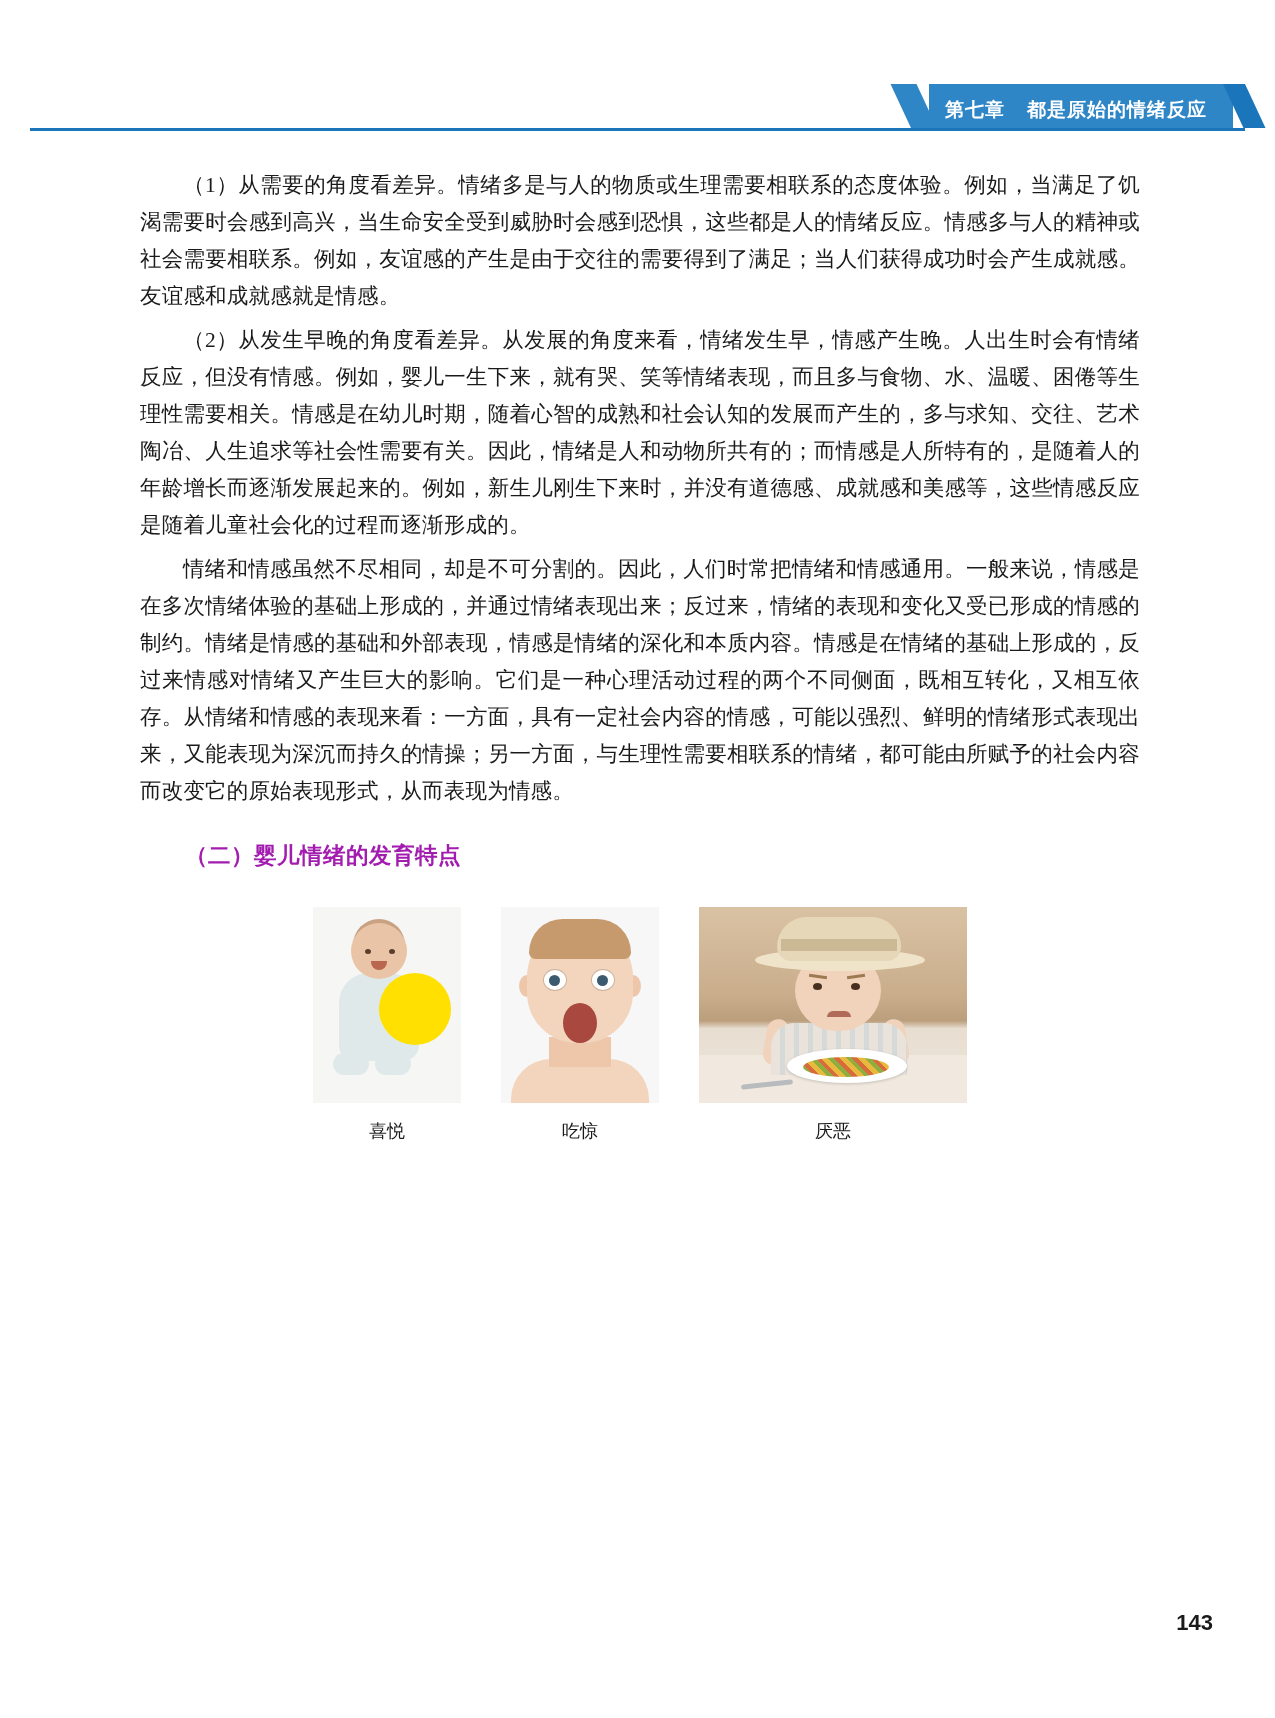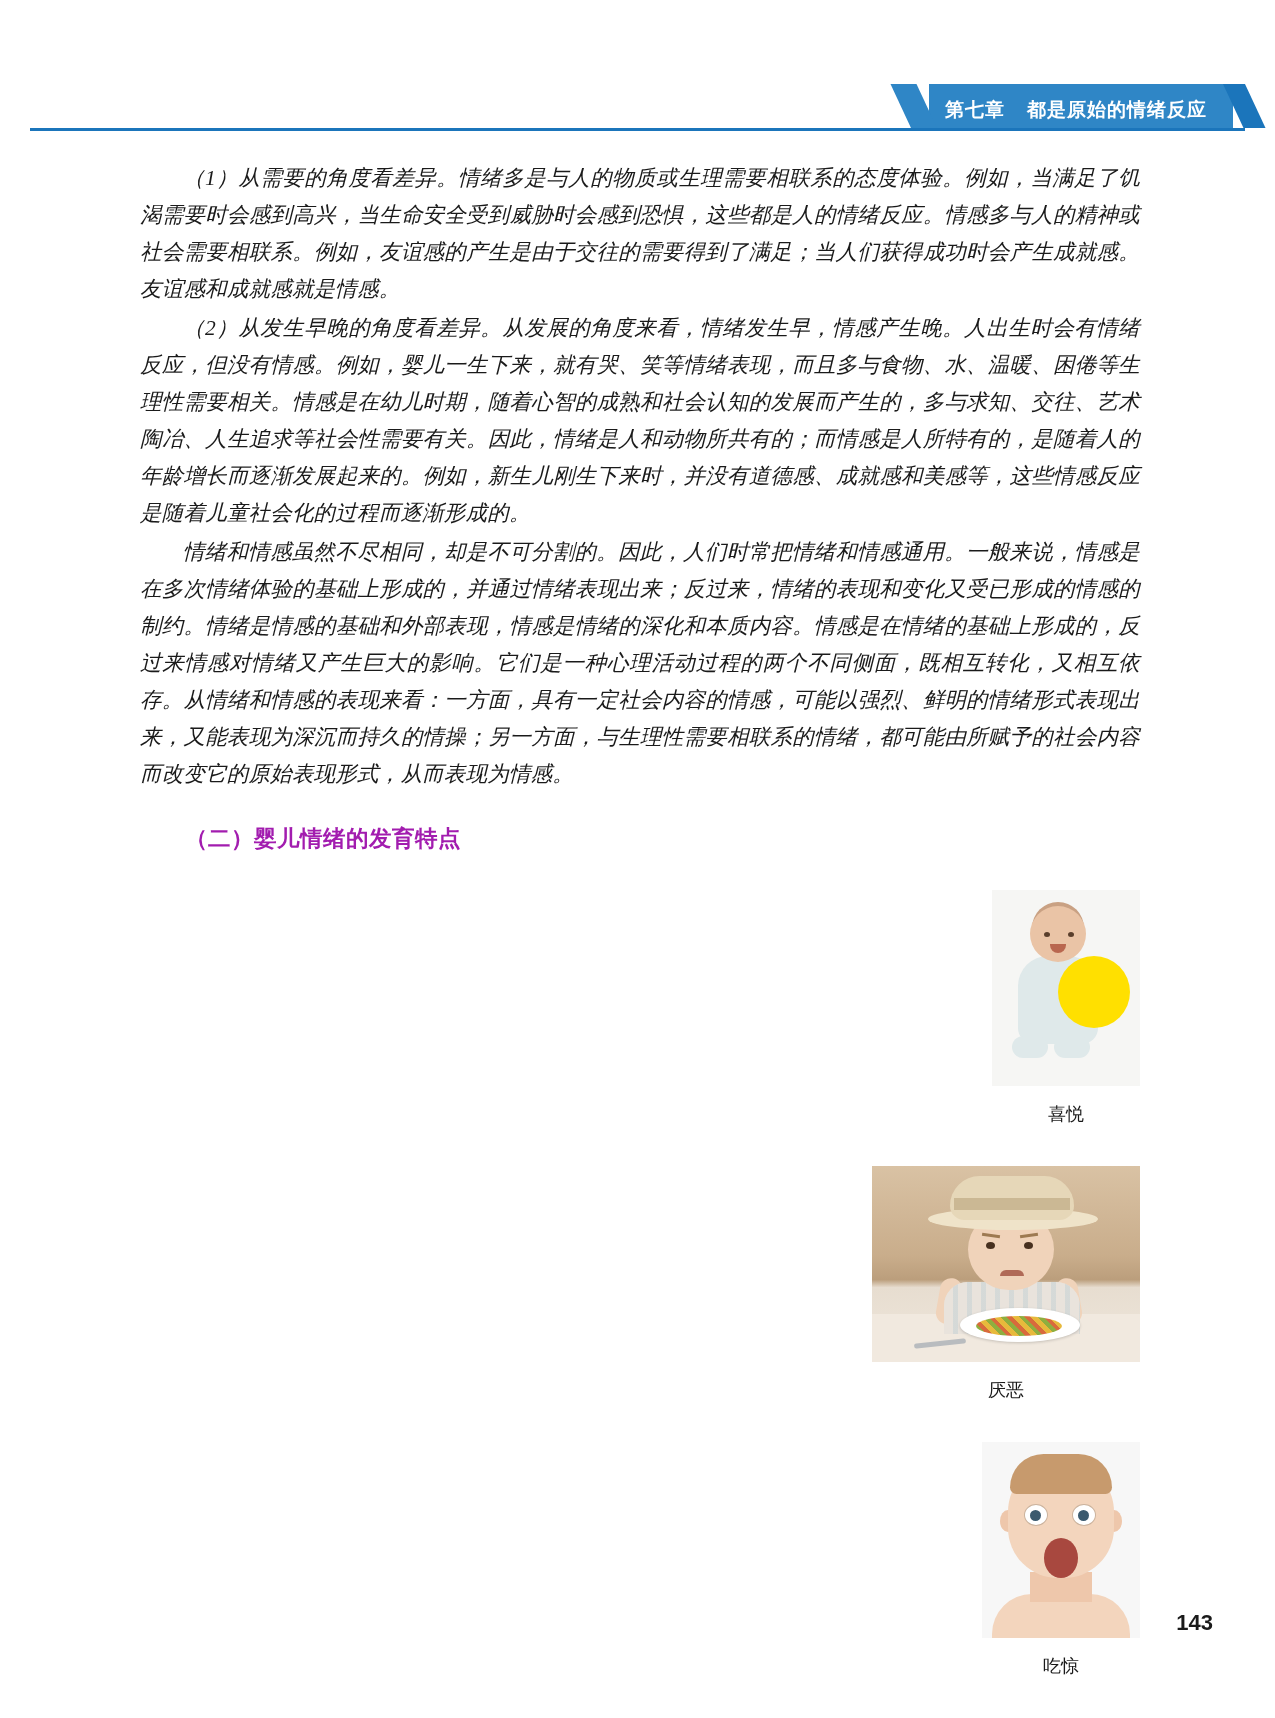--- a/index.html
+++ b/index.html
@@ -71,28 +71,27 @@
   }
 
   
   .content {
     position: absolute;
     left: 140px;
     top: 160px;
     width: 1000px;
   }
   p.body-text {
-    margin: 0 0 2px 0;
+    margin: 7px 0 2px 0;
     font-size: 21.5px;
     line-height: 37px;
     text-align: justify;
     text-justify: inter-ideograph;
     text-indent: 2em;
     letter-spacing: 0.2px;
-    font-style: italic;
   }
   h4.sub-heading {
     margin: 6px 0 2px 0;
     font-size: 21px;
     font-family: "Liberation Sans", "DejaVu Sans", sans-serif;
     font-weight: bold;
     text-indent: 2em;
     line-height: 37px;
     letter-spacing: 0.3px;
   }
@@ -108,21 +107,20 @@
 
   
   .figure-block {
     margin-top: 36px;
   }
   .figure-row {
     display: flex;
     justify-content: center;
     align-items: flex-end;
     gap: 40px;
-    flex-direction: column;
   }
   .figure-item {
     display: flex;
     flex-direction: column;
     align-items: center;
   }
   .fig-img {
     position: relative;
     overflow: hidden;
     border: 0;
@@ -457,20 +455,37 @@
           <div class="baby-leg-r"></div>
           <div class="baby-arm"></div>
           <div class="baby-hair"></div>
           <div class="baby-head"></div>
           <div class="baby-eye-l"></div>
           <div class="baby-eye-r"></div>
           <div class="baby-mouth"></div>
           <div class="yellow-dot"></div>
         </div>
         <div class="fig-caption">喜悦</div>
+      </div>
+
+      <div class="figure-item">
+        <div class="fig-img img-surprise">
+          <div class="shoulders"></div>
+          <div class="neck"></div>
+          <div class="ear-l"></div>
+          <div class="ear-r"></div>
+          <div class="head"></div>
+          <div class="hair"></div>
+          <div class="eye-l"></div>
+          <div class="eye-r"></div>
+          <div class="pupil-l"></div>
+          <div class="pupil-r"></div>
+          <div class="mouth"></div>
+        </div>
+        <div class="fig-caption">吃惊</div>
       </div>
 
       <div class="figure-item">
         <div class="fig-img img-disgust">
           <div class="table"></div>
           <div class="arm-l"></div>
           <div class="arm-r"></div>
           <div class="body"></div>
           <div class="stripes"></div>
           <div class="face"></div>
@@ -482,36 +497,19 @@
           <div class="eye-l"></div>
           <div class="eye-r"></div>
           <div class="mouth"></div>
           <div class="plate"></div>
           <div class="food"></div>
           <div class="fork"></div>
         </div>
         <div class="fig-caption">厌恶</div>
       </div>
 
-      <div class="figure-item">
-        <div class="fig-img img-surprise">
-          <div class="shoulders"></div>
-          <div class="neck"></div>
-          <div class="ear-l"></div>
-          <div class="ear-r"></div>
-          <div class="head"></div>
-          <div class="hair"></div>
-          <div class="eye-l"></div>
-          <div class="eye-r"></div>
-          <div class="pupil-l"></div>
-          <div class="pupil-r"></div>
-          <div class="mouth"></div>
-        </div>
-        <div class="fig-caption">吃惊</div>
-      </div>
-
     </div>
 
   </div>
 
 </div>
 
 <div class="page-number">143</div>
 
 </body></html>

